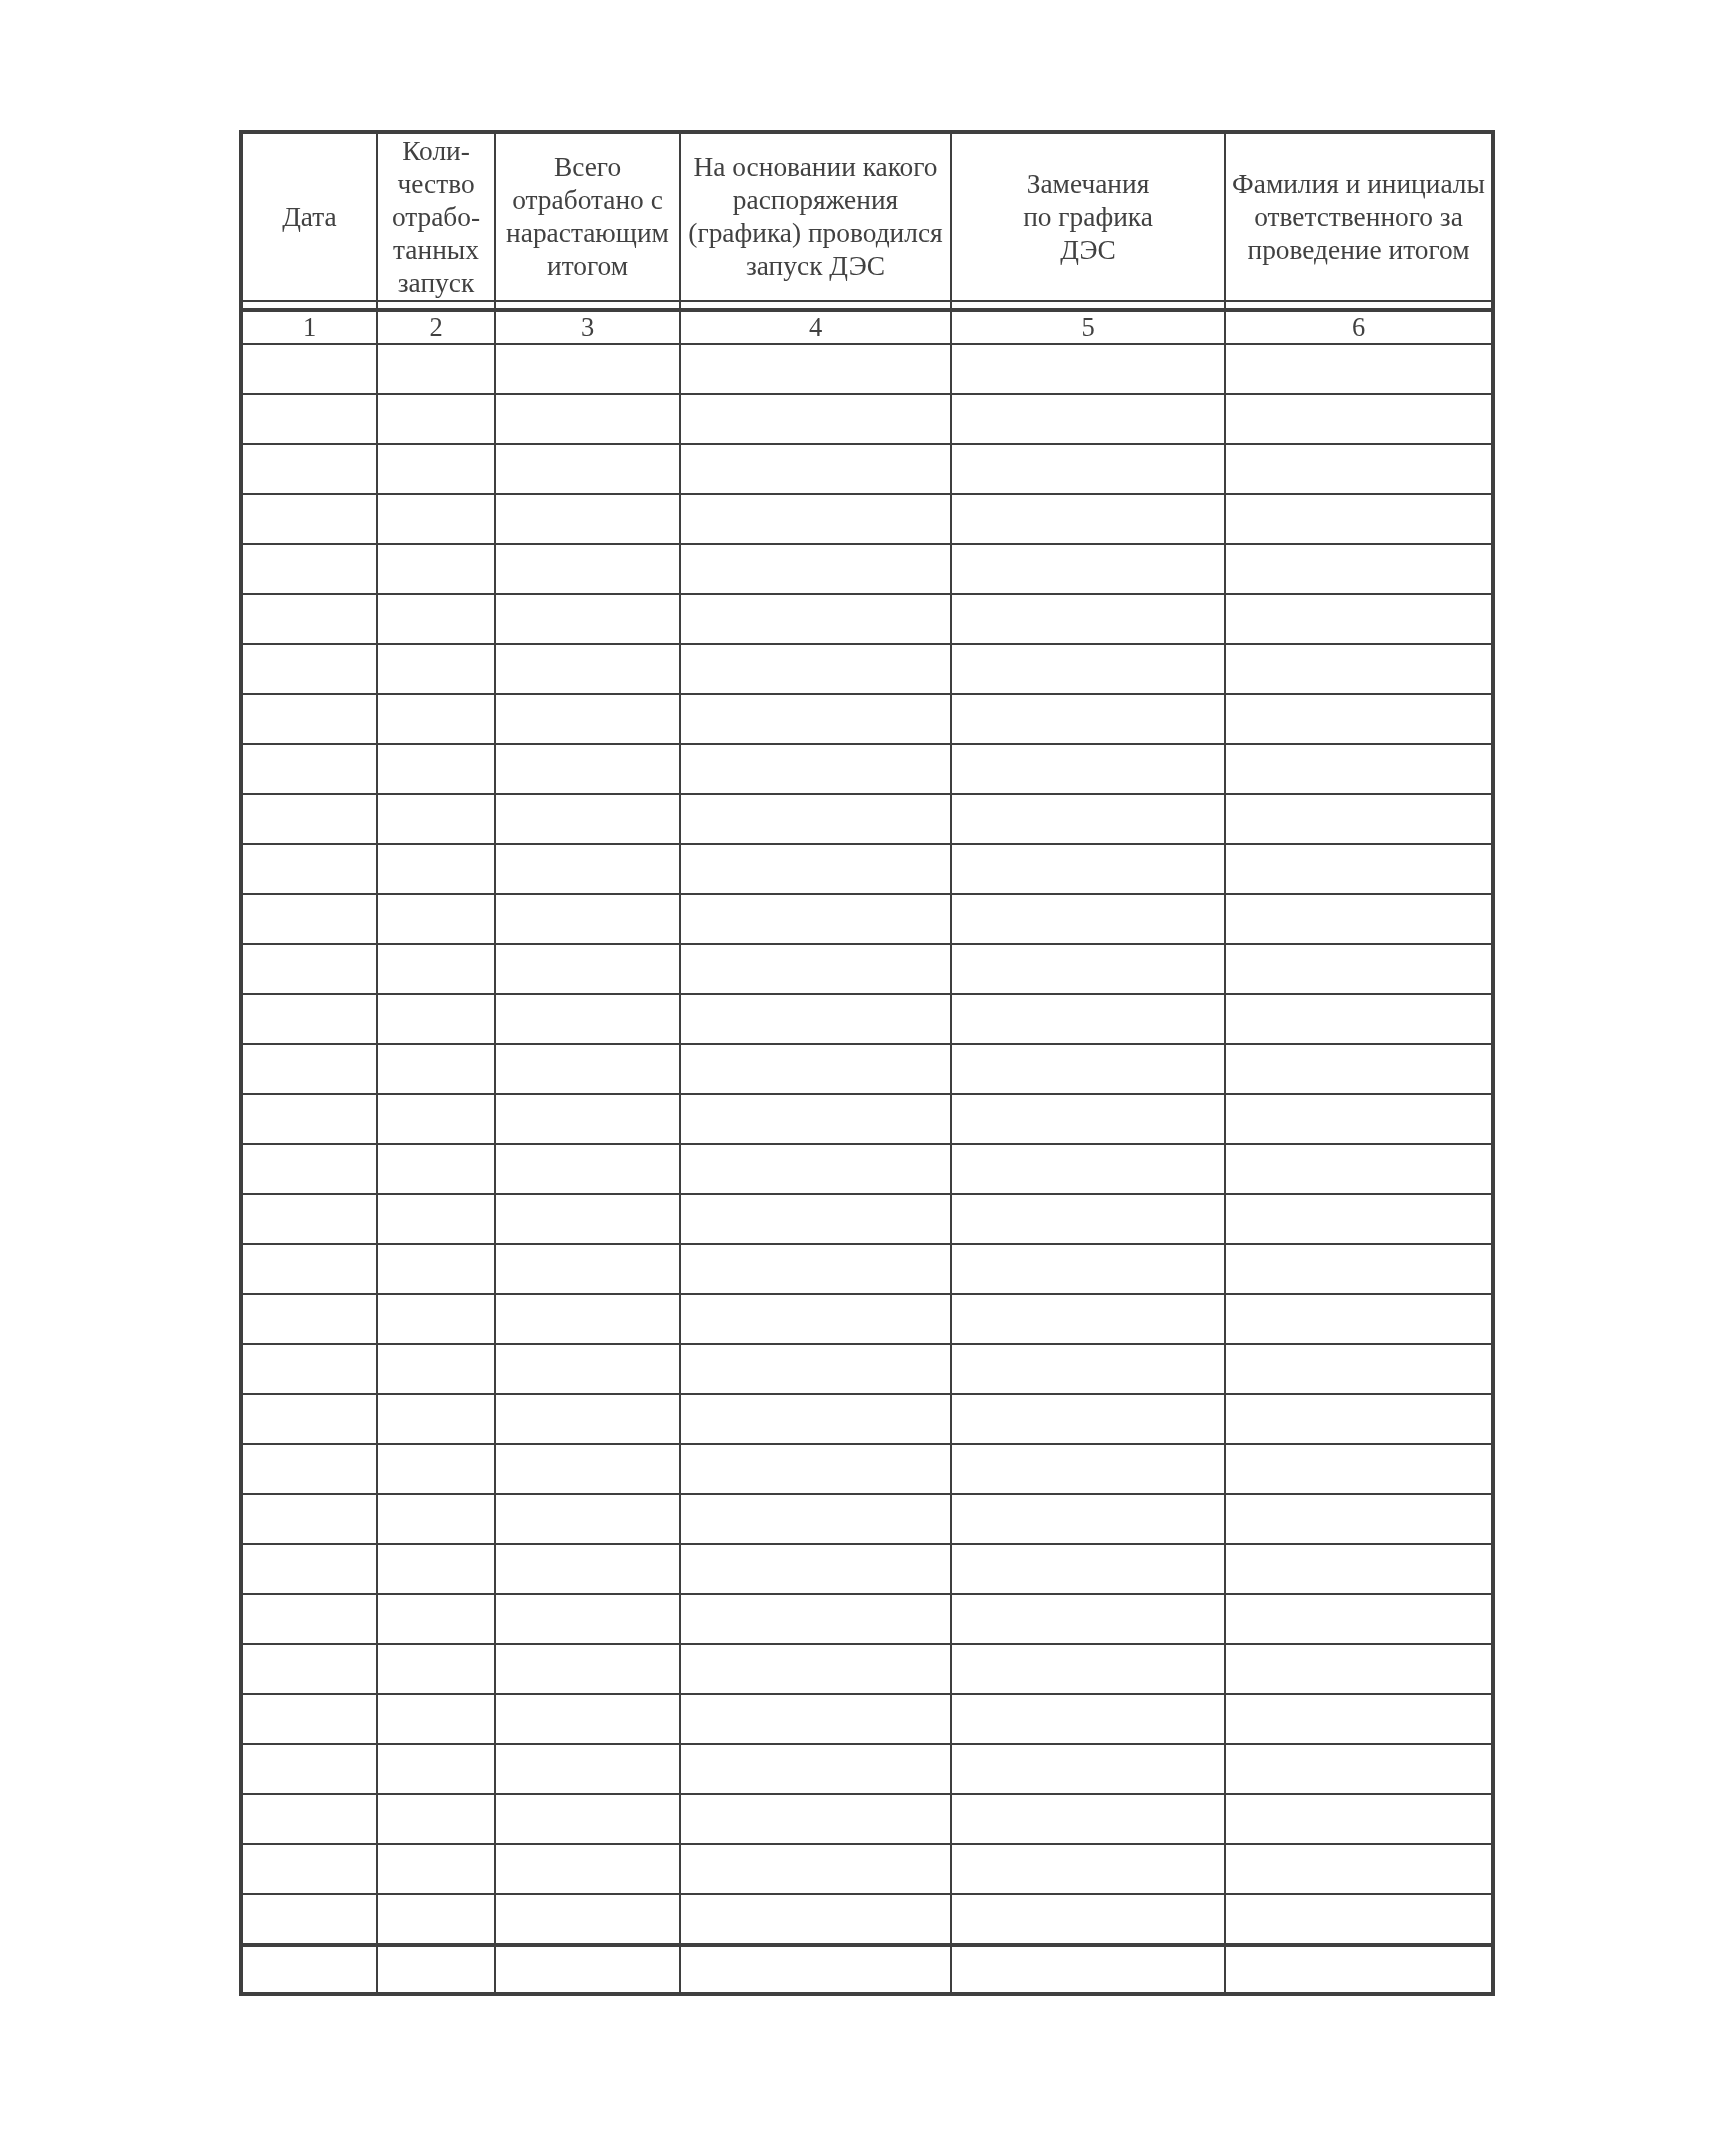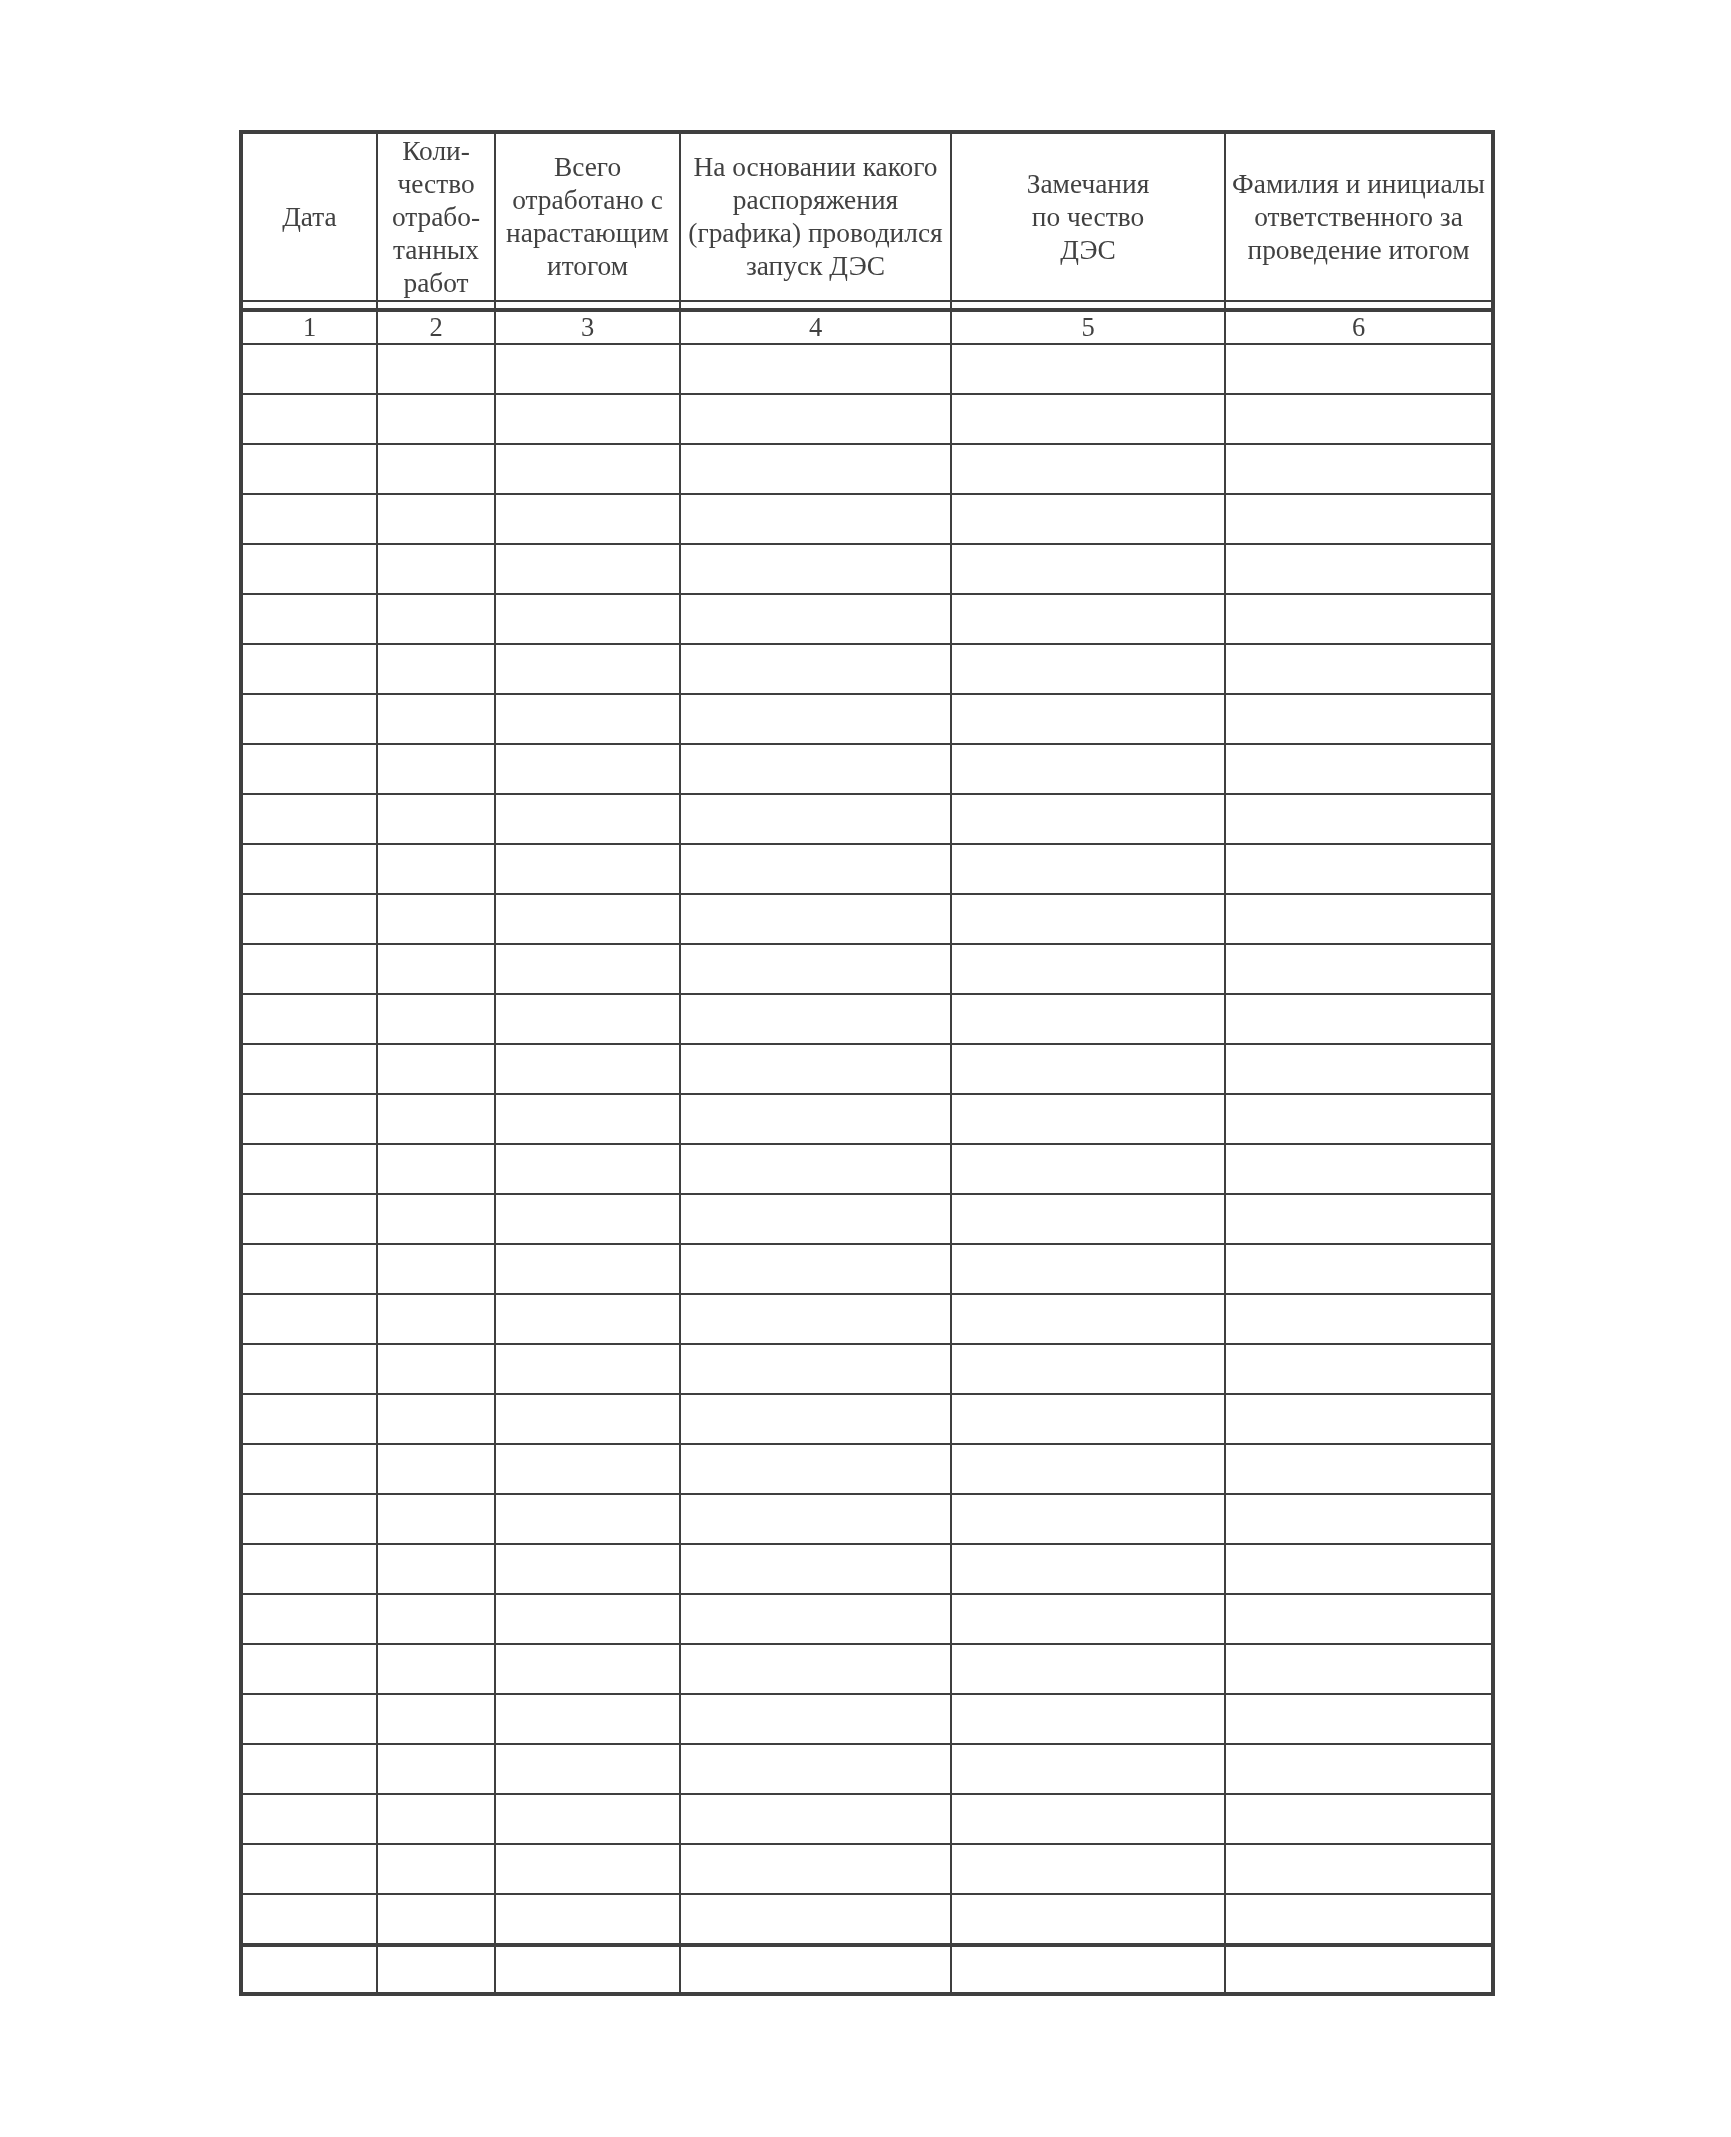--- a/index.html
+++ b/index.html
@@ -80,31 +80,31 @@
         <col id="col-4" style="width: 274px;">
         <col id="col-5" style="width: 268px;">
     </colgroup>
     <thead>
       <tr class="header-row">
         <th>Дата</th>
         <th>Коли-
 чество
 отрабо-
 танных
-работ</th>
+запуск</th>
         <th>Всего
 отработано с
 нарастающим
 итогом</th>
         <th>На основании какого
 распоряжения
 (графика) проводился
 запуск ДЭС</th>
         <th>Замечания
-по чество
+по графика
 ДЭС</th>
         <th>Фамилия и инициалы
 ответственного за
 проведение итогом</th>
       </tr>
       <tr class="rule-gap">
         <td></td>
         <td></td>
         <td></td>
         <td></td>

